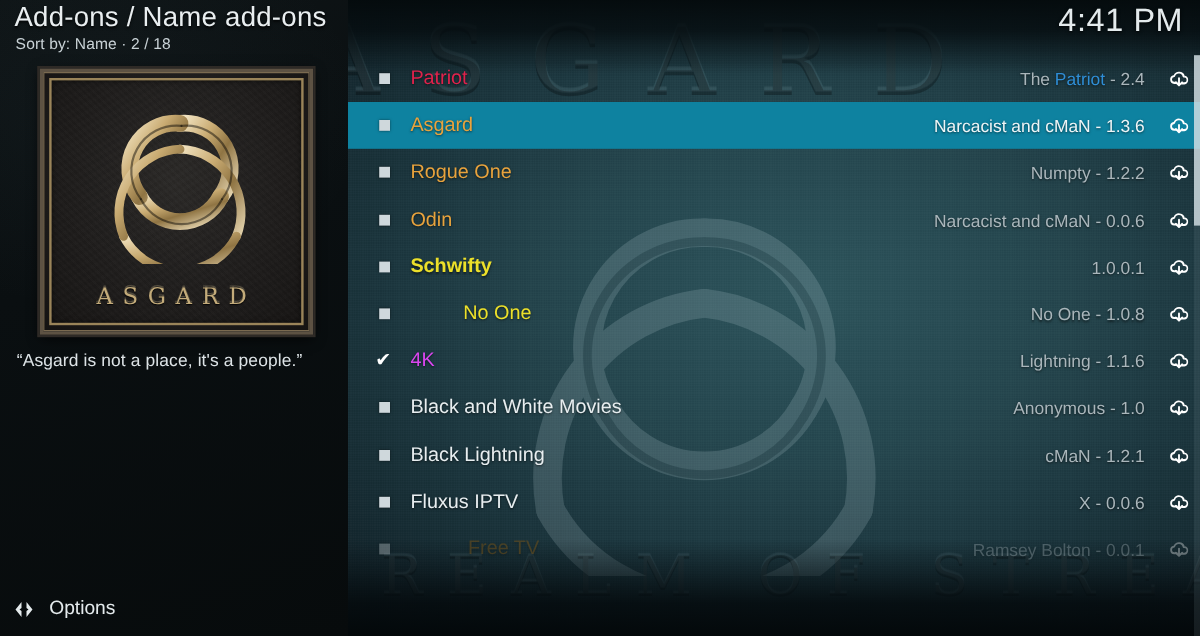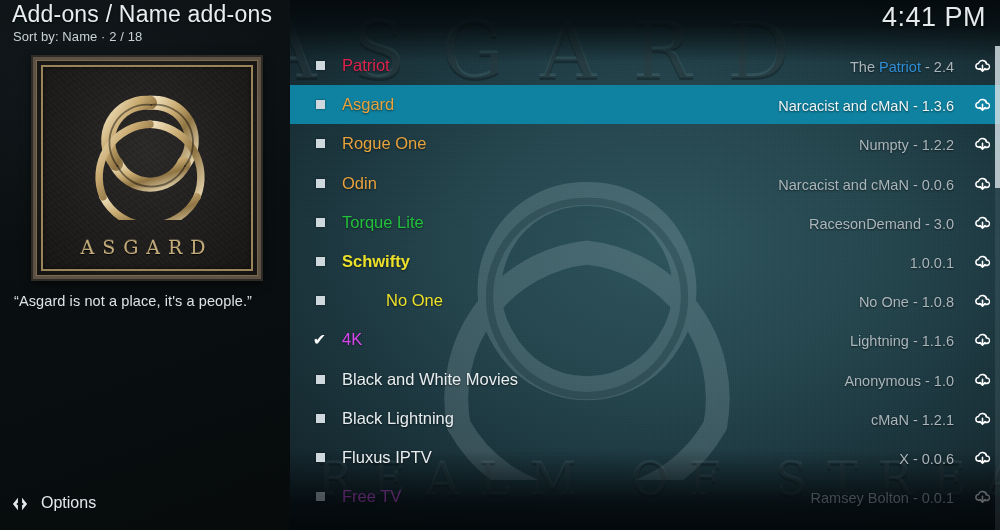--- a/index.html
+++ b/index.html
@@ -131,21 +131,21 @@
   }
   .tagline {
     position:absolute; left:14px; top:293px; width:268px;
     font-size:14.5px; color:#dde3e6; letter-spacing:.1px;
     z-index:5;
   }
 
   
   .options {
     position:absolute; left:10px; bottom:8px; height:28px;
-    display:flex; align-items:flex-start; gap:11px; z-index:7;
+    display:flex; align-items:center; gap:11px; z-index:7;
   }
   .options-icon { width:20px; height:20px; display:block; }
   .options-label { font-size:16px; color:#e4eaec; }
 
   
   .list {
     position:absolute; left:290px; top:46px; width:710px; height:484px;
     z-index:5;
   }
   .row {
@@ -306,31 +306,20 @@
         <span class="row-right">
           <span class="row-meta"><span>Narcacist and cMaN - 0.0.6</span></span>
           <svg class="dl-icon" viewBox="0 0 24 24">
             <path d="M18.2 10.1a6.2 6.2 0 0 0-11.8-1.6A4.6 4.6 0 0 0 7 17.6h3.4v-2.2H7.2a2.5 2.5 0 0 1-.2-5 1 1 0 0 0 .9-.8 4.1 4.1 0 0 1 8 .5 1 1 0 0 0 1 .8h.6a2.5 2.5 0 0 1 .1 5h-3.2v2.2h3.3a4.6 4.6 0 0 0 .5-9z" fill="#ffffff"></path>
             <path d="M12 10.6a1 1 0 0 0-1 1v5.2l-1.5-1.5a1 1 0 1 0-1.4 1.4l3.2 3.2a1 1 0 0 0 1.4 0l3.2-3.2a1 1 0 1 0-1.4-1.4L13 16.8v-5.2a1 1 0 0 0-1-1z" fill="#ffffff"></path>
           </svg>
         </span>
       </div>
       <div class="row">
         <span class="bullet"></span>
-        <span class="row-label" style="color:#22c03c;">Torque Lite</span>
-        <span class="row-right">
-          <span class="row-meta"><span>RacesonDemand - 3.0</span></span>
-          <svg class="dl-icon" viewBox="0 0 24 24">
-            <path d="M18.2 10.1a6.2 6.2 0 0 0-11.8-1.6A4.6 4.6 0 0 0 7 17.6h3.4v-2.2H7.2a2.5 2.5 0 0 1-.2-5 1 1 0 0 0 .9-.8 4.1 4.1 0 0 1 8 .5 1 1 0 0 0 1 .8h.6a2.5 2.5 0 0 1 .1 5h-3.2v2.2h3.3a4.6 4.6 0 0 0 .5-9z" fill="#ffffff"></path>
-            <path d="M12 10.6a1 1 0 0 0-1 1v5.2l-1.5-1.5a1 1 0 1 0-1.4 1.4l3.2 3.2a1 1 0 0 0 1.4 0l3.2-3.2a1 1 0 1 0-1.4-1.4L13 16.8v-5.2a1 1 0 0 0-1-1z" fill="#ffffff"></path>
-          </svg>
-        </span>
-      </div>
-      <div class="row">
-        <span class="bullet"></span>
         <span class="row-label" style="color:#ece02a;font-weight:700;">Schwifty</span>
         <span class="row-right">
           <span class="row-meta"><span>1.0.0.1</span></span>
           <svg class="dl-icon" viewBox="0 0 24 24">
             <path d="M18.2 10.1a6.2 6.2 0 0 0-11.8-1.6A4.6 4.6 0 0 0 7 17.6h3.4v-2.2H7.2a2.5 2.5 0 0 1-.2-5 1 1 0 0 0 .9-.8 4.1 4.1 0 0 1 8 .5 1 1 0 0 0 1 .8h.6a2.5 2.5 0 0 1 .1 5h-3.2v2.2h3.3a4.6 4.6 0 0 0 .5-9z" fill="#ffffff"></path>
             <path d="M12 10.6a1 1 0 0 0-1 1v5.2l-1.5-1.5a1 1 0 1 0-1.4 1.4l3.2 3.2a1 1 0 0 0 1.4 0l3.2-3.2a1 1 0 1 0-1.4-1.4L13 16.8v-5.2a1 1 0 0 0-1-1z" fill="#ffffff"></path>
           </svg>
         </span>
       </div>
       <div class="row">
@@ -383,21 +372,21 @@
         <span class="row-right">
           <span class="row-meta"><span>X - 0.0.6</span></span>
           <svg class="dl-icon" viewBox="0 0 24 24">
             <path d="M18.2 10.1a6.2 6.2 0 0 0-11.8-1.6A4.6 4.6 0 0 0 7 17.6h3.4v-2.2H7.2a2.5 2.5 0 0 1-.2-5 1 1 0 0 0 .9-.8 4.1 4.1 0 0 1 8 .5 1 1 0 0 0 1 .8h.6a2.5 2.5 0 0 1 .1 5h-3.2v2.2h3.3a4.6 4.6 0 0 0 .5-9z" fill="#ffffff"></path>
             <path d="M12 10.6a1 1 0 0 0-1 1v5.2l-1.5-1.5a1 1 0 1 0-1.4 1.4l3.2 3.2a1 1 0 0 0 1.4 0l3.2-3.2a1 1 0 1 0-1.4-1.4L13 16.8v-5.2a1 1 0 0 0-1-1z" fill="#ffffff"></path>
           </svg>
         </span>
       </div>
       <div class="row faded">
         <span class="bullet"></span>
-        <span class="row-label" style="color:#d946ef;">Free TV</span>
+        <span class="row-label" style="color:#a16207;margin-left:48px;">Free TV</span>
         <span class="row-right">
           <span class="row-meta"><span>Ramsey Bolton - 0.0.1</span></span>
           <svg class="dl-icon" viewBox="0 0 24 24">
             <path d="M18.2 10.1a6.2 6.2 0 0 0-11.8-1.6A4.6 4.6 0 0 0 7 17.6h3.4v-2.2H7.2a2.5 2.5 0 0 1-.2-5 1 1 0 0 0 .9-.8 4.1 4.1 0 0 1 8 .5 1 1 0 0 0 1 .8h.6a2.5 2.5 0 0 1 .1 5h-3.2v2.2h3.3a4.6 4.6 0 0 0 .5-9z" fill="#ffffff"></path>
             <path d="M12 10.6a1 1 0 0 0-1 1v5.2l-1.5-1.5a1 1 0 1 0-1.4 1.4l3.2 3.2a1 1 0 0 0 1.4 0l3.2-3.2a1 1 0 1 0-1.4-1.4L13 16.8v-5.2a1 1 0 0 0-1-1z" fill="#ffffff"></path>
           </svg>
         </span>
       </div>
     </div>
 

